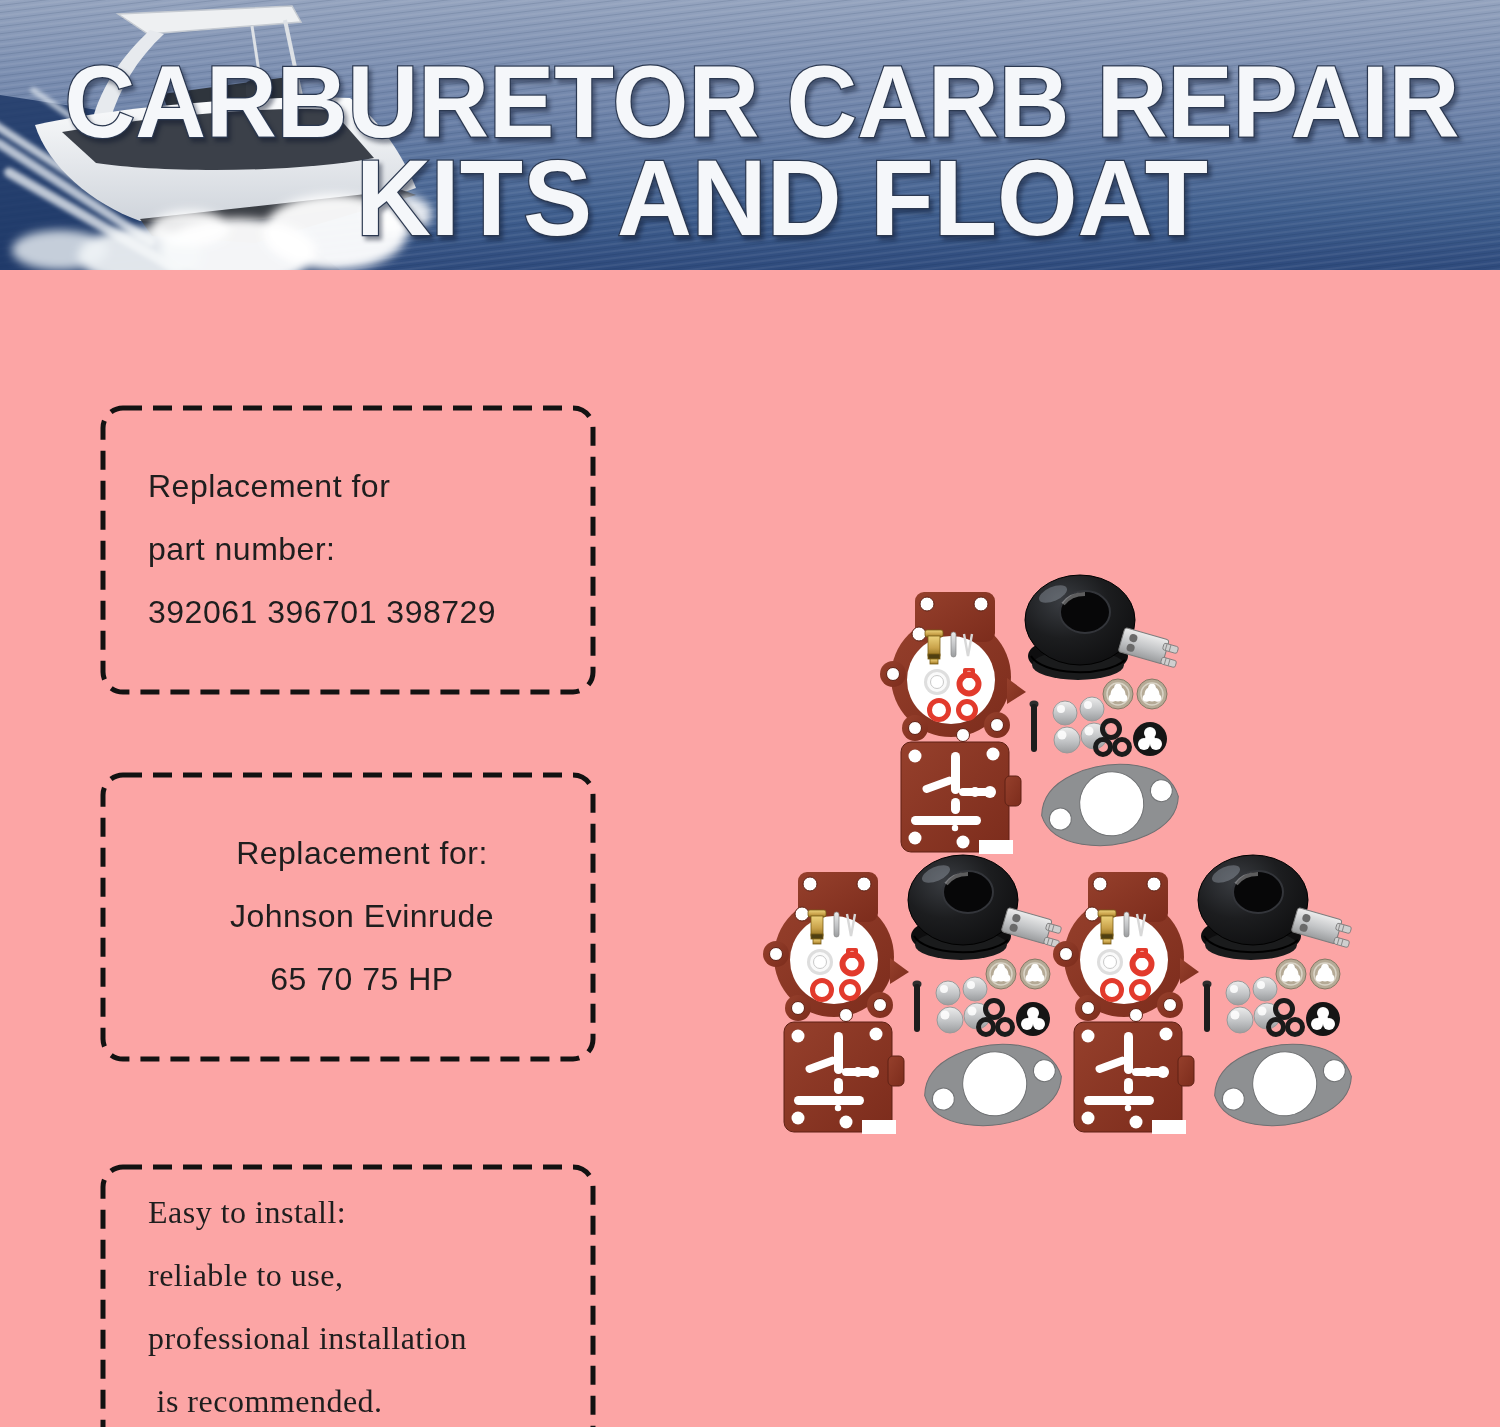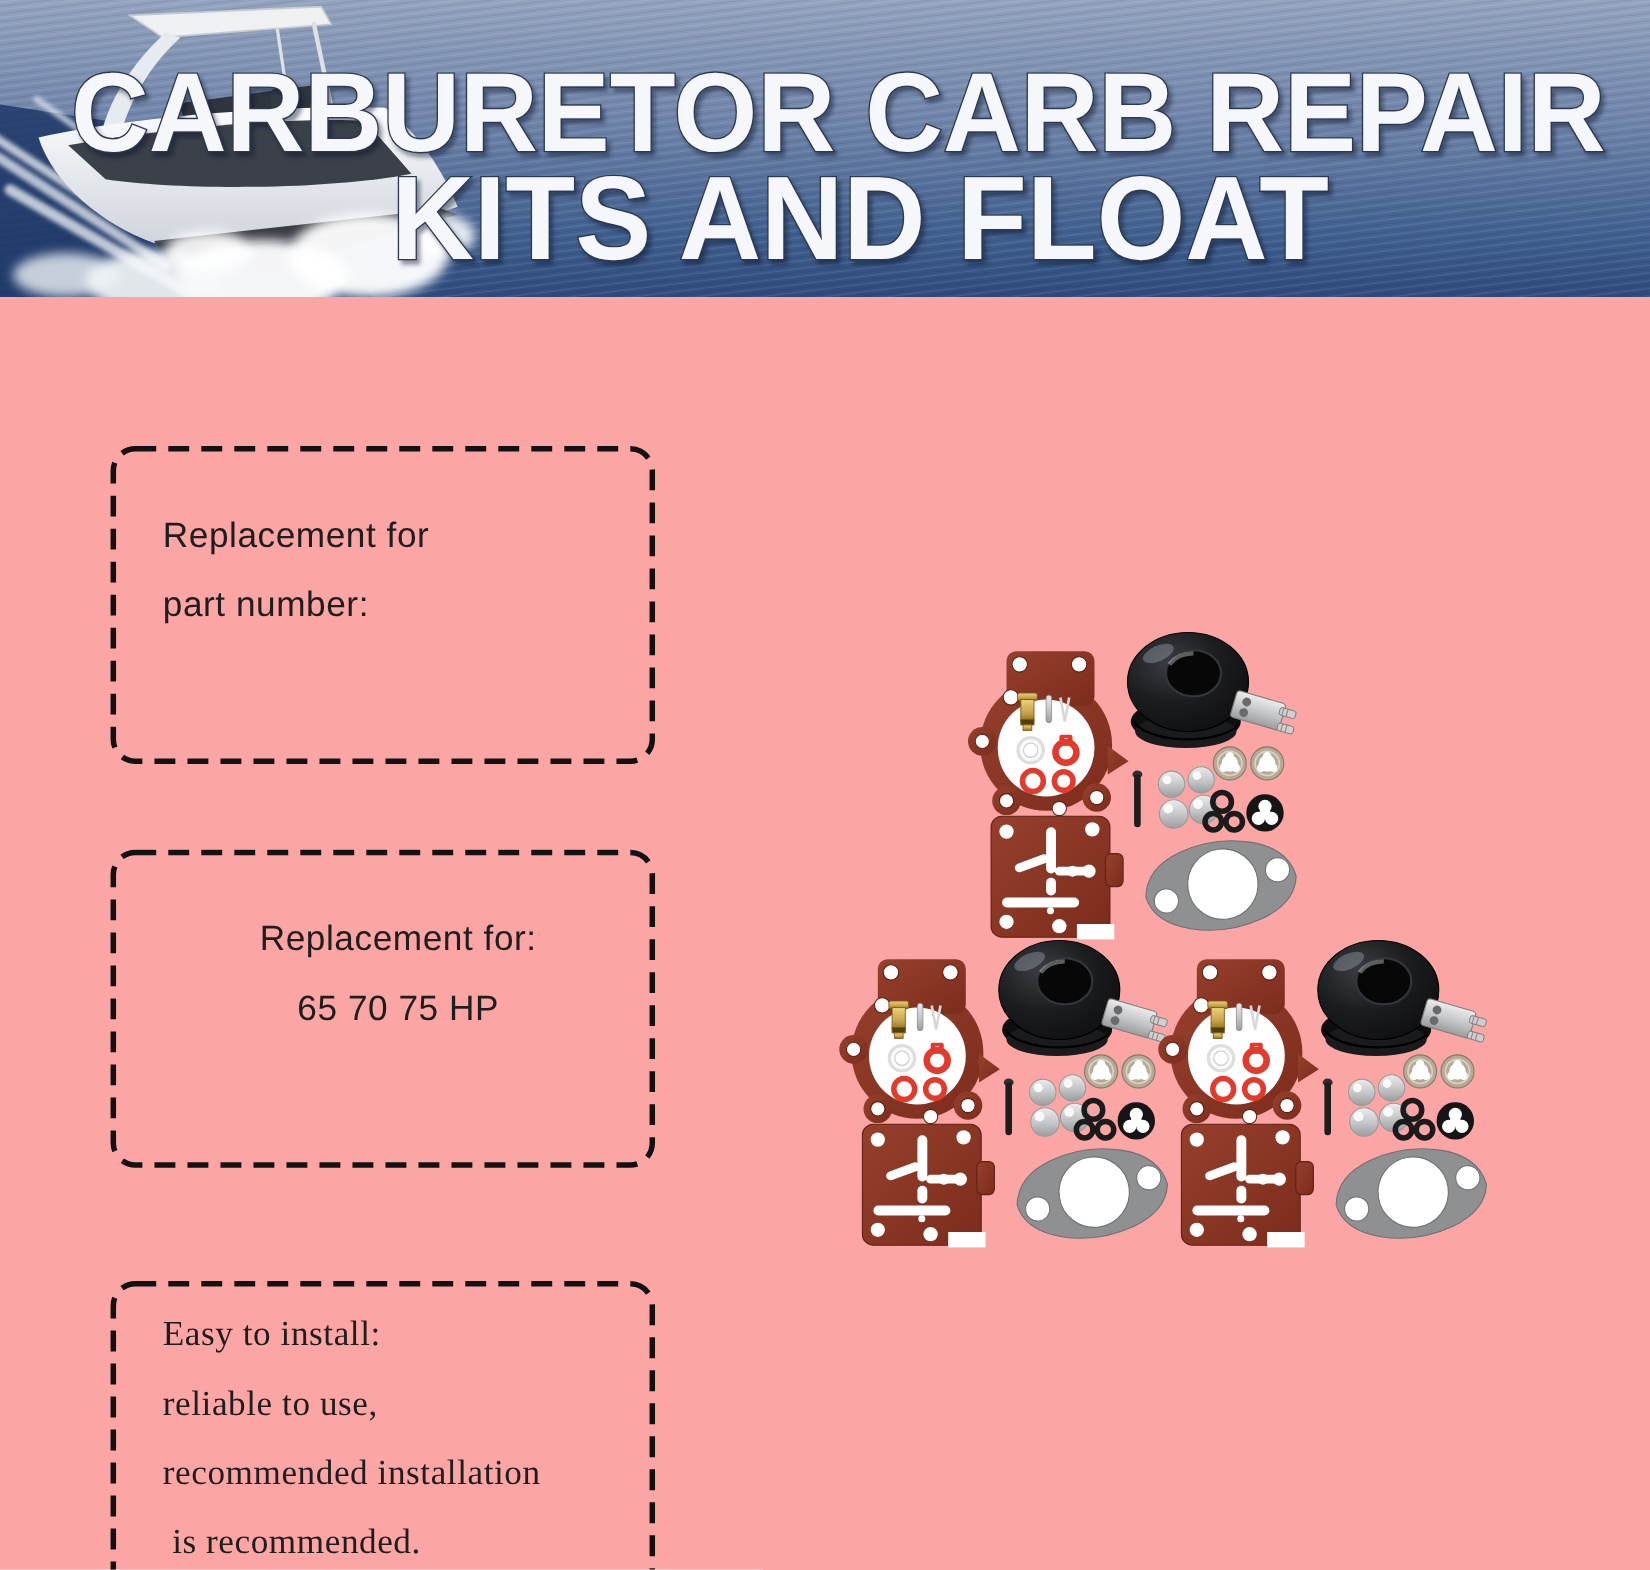--- a/index.html
+++ b/index.html
@@ -96,41 +96,43 @@
     </svg>
   </div>
 
   <div class="info-box box1">
     <svg class="dash" width="496" height="290">
         <rect x="3" y="3" width="490" height="284" rx="20" fill="none" stroke="#121212" stroke-width="5" stroke-dasharray="19 11"></rect>
       </svg>
     <div class="box-lines">
       <p>Replacement for</p>
       <p>part number:</p>
+      <p>392061 396701 398729</p>
     </div>
   </div>
 
   <div class="info-box box2">
     <svg class="dash" width="496" height="290">
         <rect x="3" y="3" width="490" height="284" rx="20" fill="none" stroke="#121212" stroke-width="5" stroke-dasharray="19 11"></rect>
       </svg>
     <div class="box-lines">
       <p>Replacement for:</p>
+      <p>Johnson Evinrude</p>
       <p>65 70 75 HP</p>
     </div>
   </div>
 
   <div class="info-box box3">
     <svg class="dash" width="496" height="290">
         <rect x="3" y="3" width="490" height="284" rx="20" fill="none" stroke="#121212" stroke-width="5" stroke-dasharray="19 11"></rect>
       </svg>
     <div class="box-lines">
       <p>Easy to install:</p>
       <p>reliable to use,</p>
-      <p>recommended installation</p>
+      <p>professional installation</p>
       <p> is recommended.</p>
     </div>
   </div>
 
   <div class="photo">
     <svg width="760" height="640" viewBox="0 0 760 640" xmlns="http://www.w3.org/2000/svg">
       <defs>
         <linearGradient id="gasketGrad" x1="0" y1="0" x2="1" y2="1">
           <stop offset="0" stop-color="#96402c"></stop>
           <stop offset="1" stop-color="#7c2c1c"></stop>

